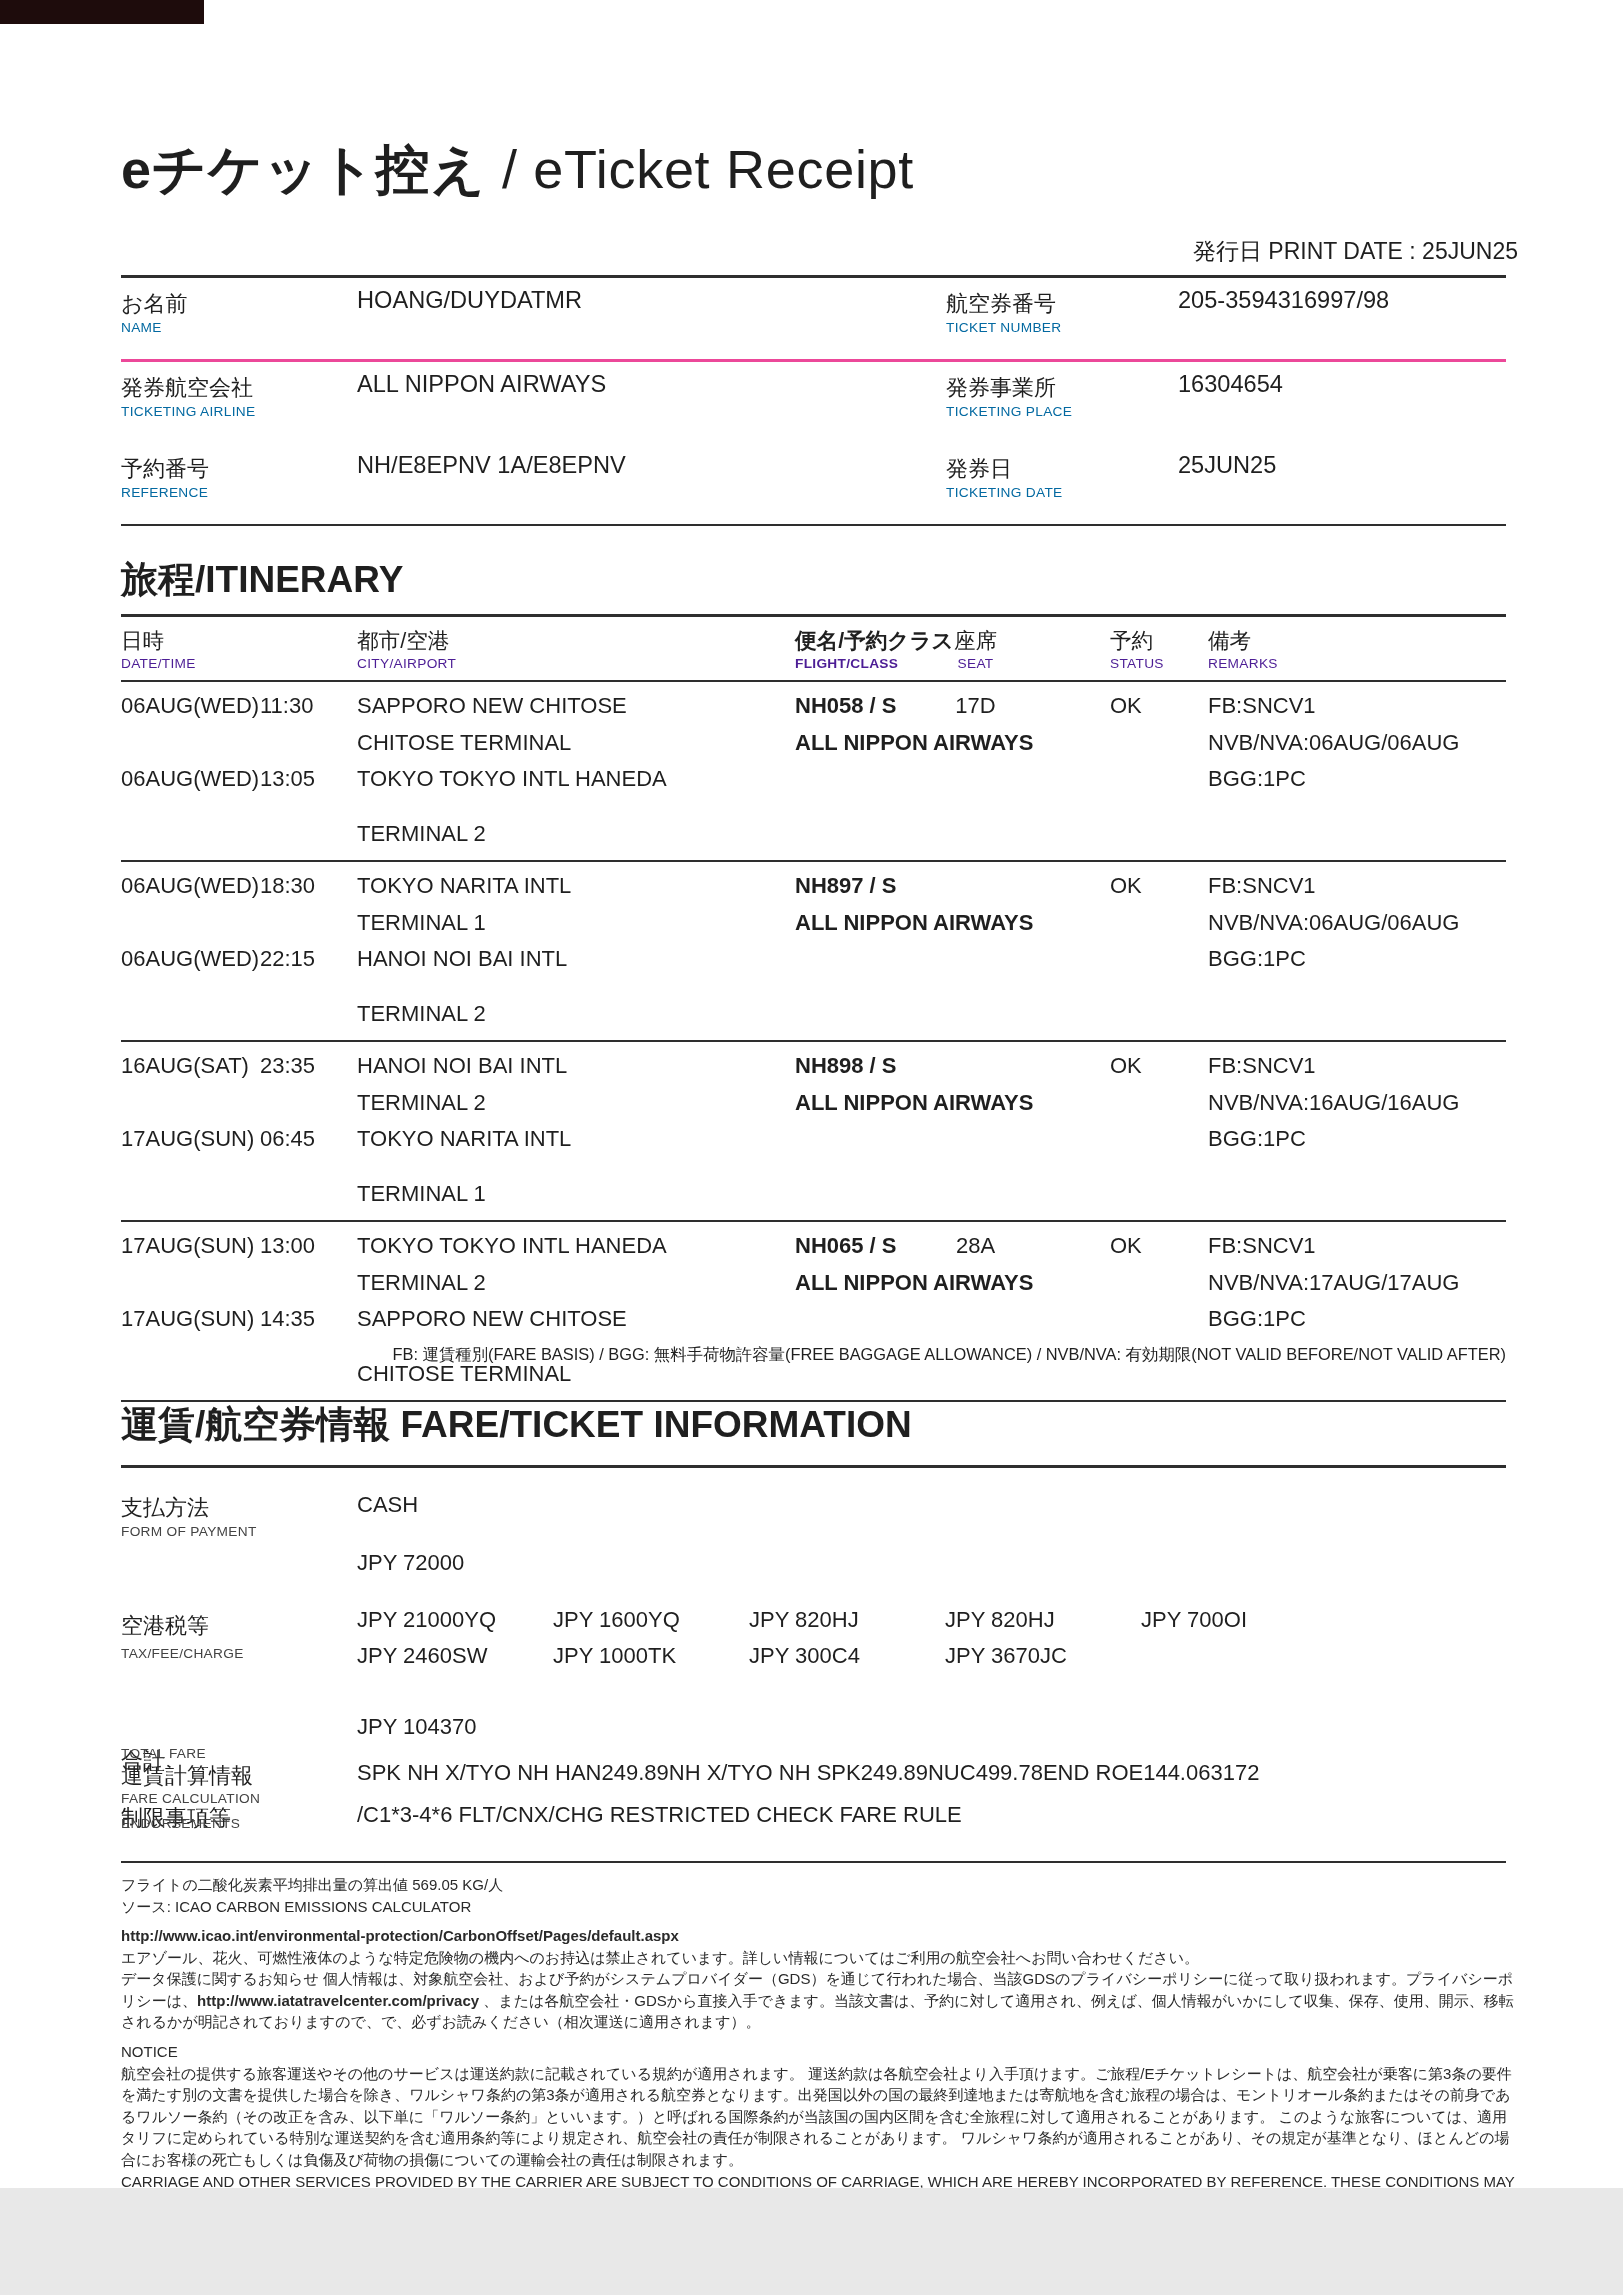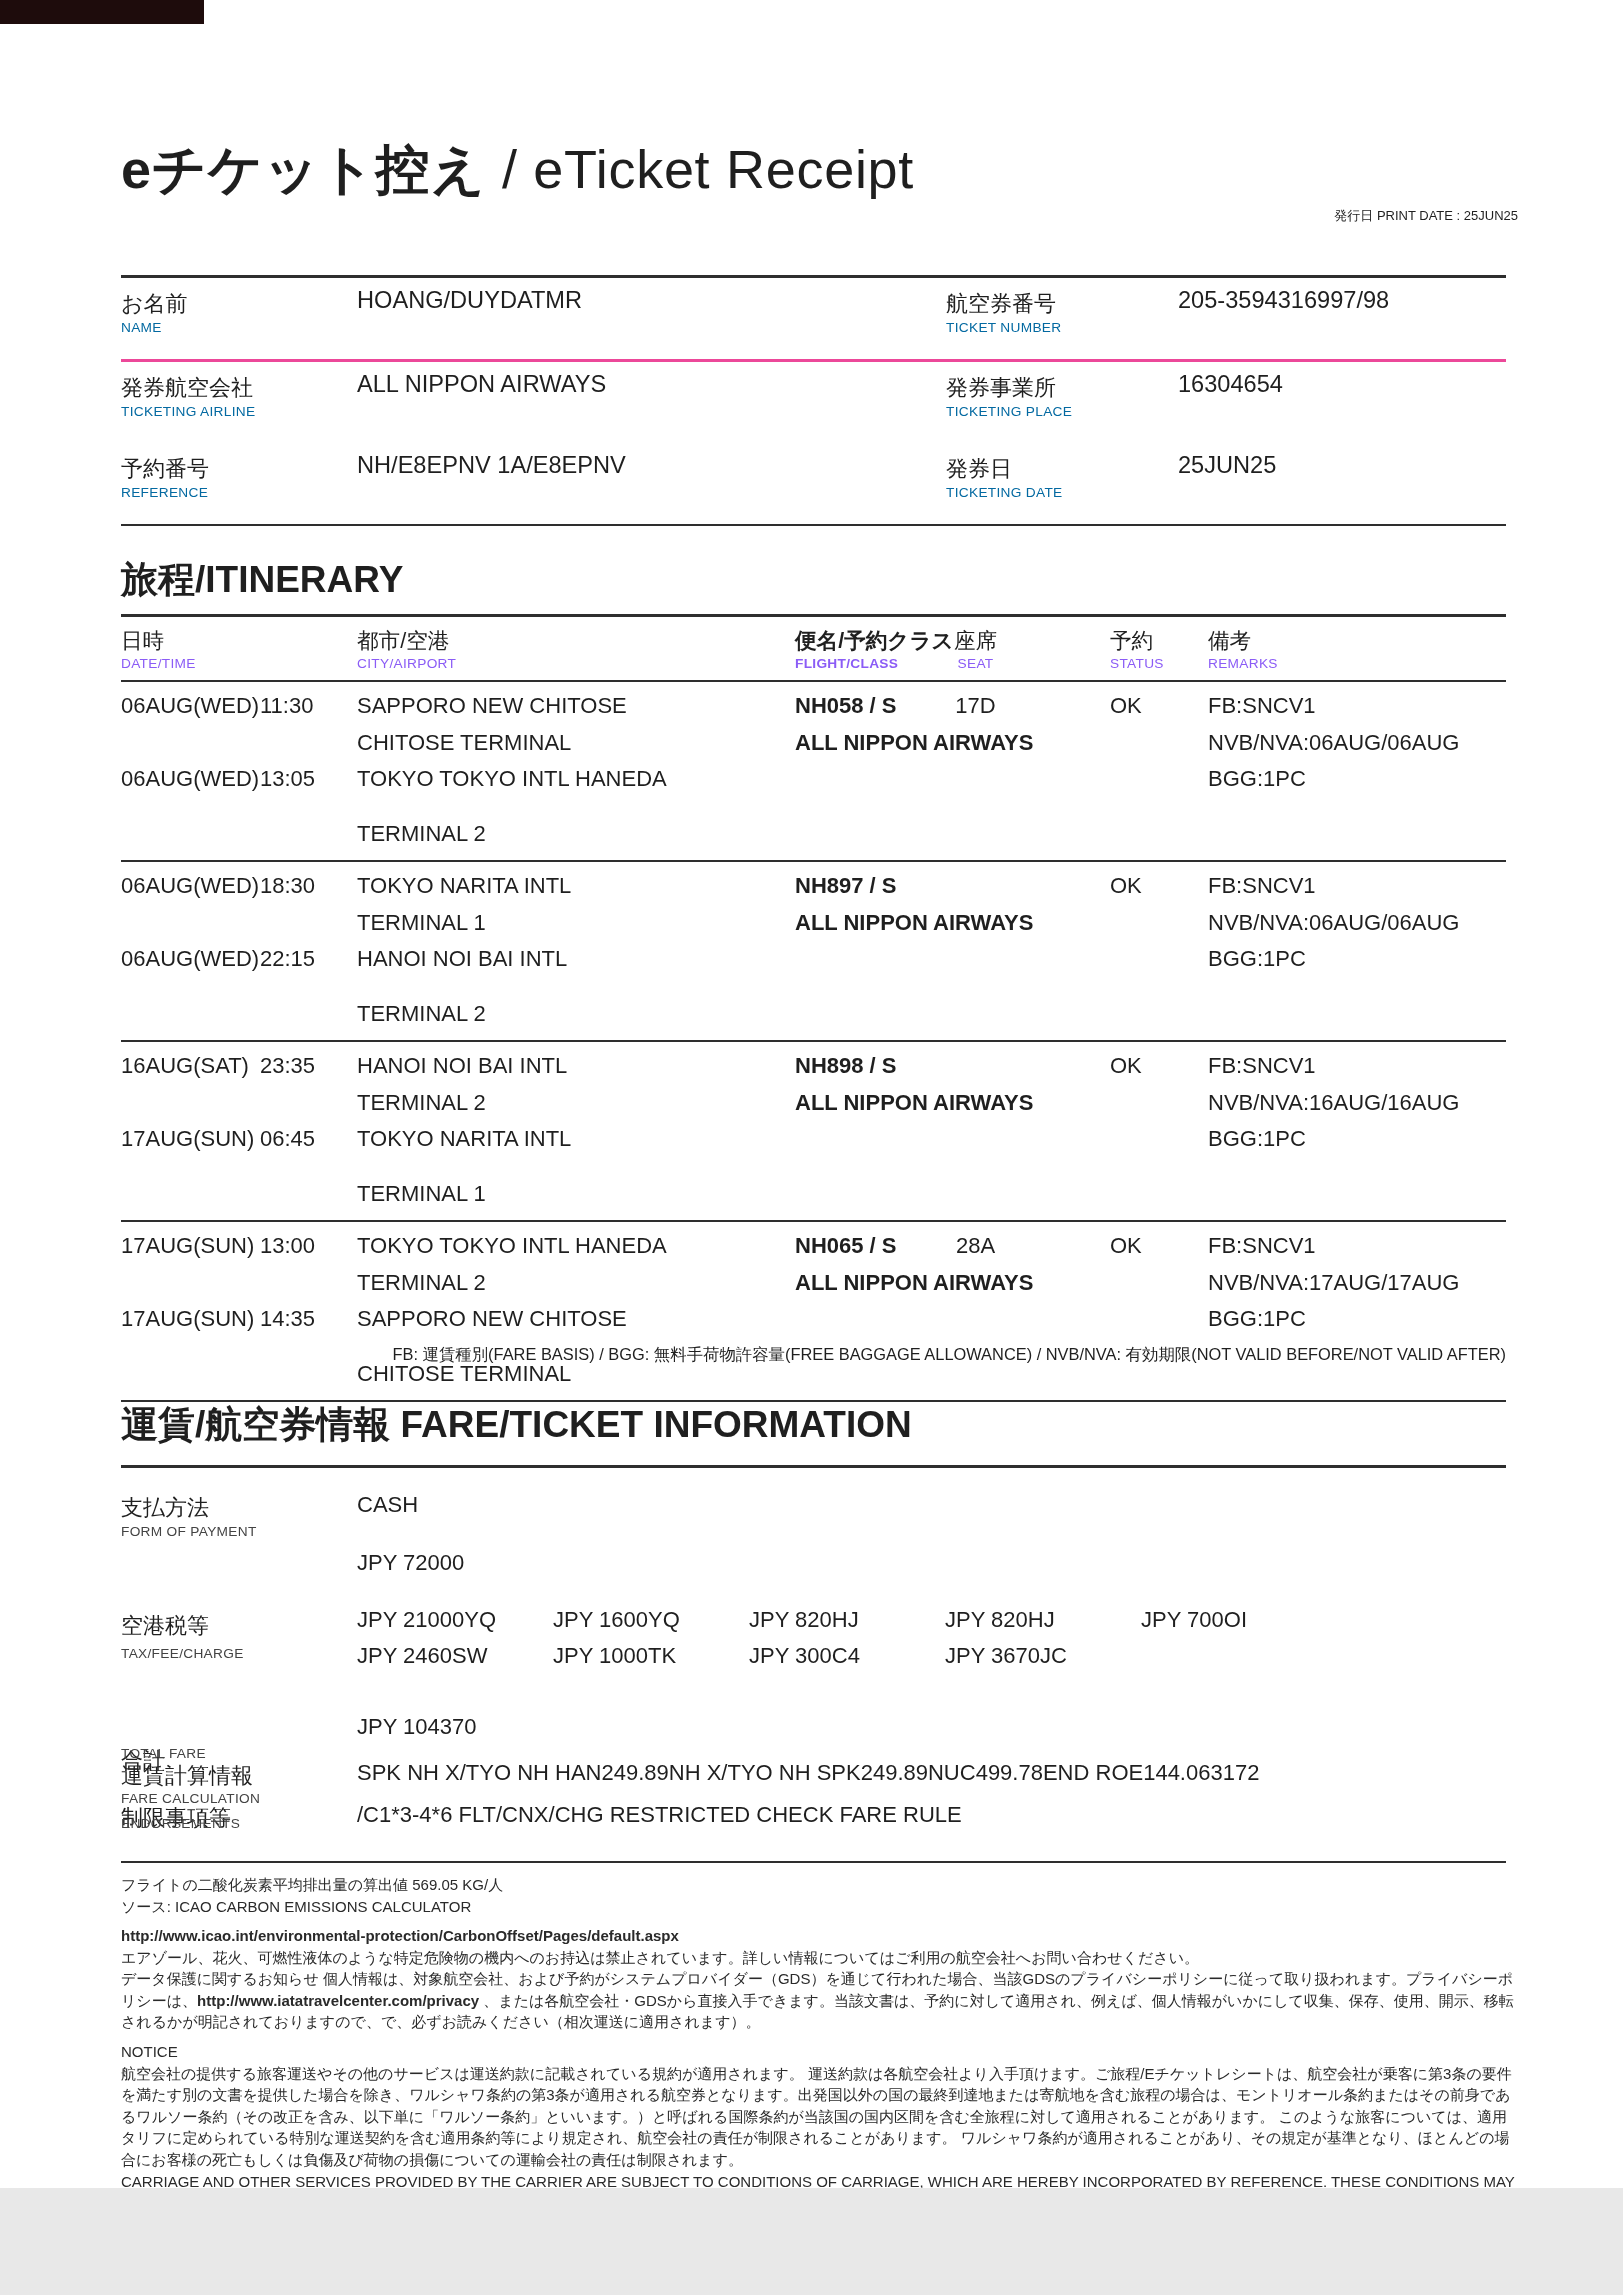--- a/index.html
+++ b/index.html
@@ -10,37 +10,37 @@
     font-family:"Liberation Sans", sans-serif;
     color:#1f1f1f;
     overflow:hidden;
     padding-left:12px;
   }
   .corner-bar{position:absolute;left:0;top:0;width:204px;height:23.6px;background:#1e0c0c;}
   
   .doc-title{position:absolute;left:121px;top:134px;font-size:54px;letter-spacing:0.7px;white-space:nowrap;}
   .doc-title .jp{font-weight:bold;}
   .doc-title .en{font-weight:normal;}
-  .print-date{position:absolute;right:118px;top:207px;font-size:13px;white-space:nowrap;}
+  .print-date{position:absolute;right:118px;top:236px;font-size:23px;white-space:nowrap;}
   
   .info-table{position:absolute;left:121px;top:275px;width:1385px;border-top:3.9px solid #2e2e2e;border-bottom:2.6px solid #2e2e2e;display:grid;grid-template-columns:825px 560px;}
   .info-cell{position:relative;height:81px;}
   .info-cell.sep{border-bottom:3px solid #ec4899;}
   .lbl-jp{position:absolute;left:0;top:10.5px;font-size:22px;white-space:nowrap;}
   .lbl-en{position:absolute;left:0;top:42px;font-size:13.7px;color:#0369a1;letter-spacing:0.3px;white-space:nowrap;}
   .info-val{position:absolute;top:9.2px;font-size:23.6px;white-space:nowrap;}
   .col-l .info-val{left:236px;}
   .col-r .info-val{left:232px;}
   
   .sec-title{position:absolute;font-size:37px;font-weight:bold;white-space:nowrap;}
   
   .itin{position:absolute;left:121px;top:614px;width:1385px;border-top:3.3px solid #2e2e2e;}
   .itin-head{position:relative;height:63px;border-bottom:2.6px solid #2e2e2e;}
   .itin-head .h-jp{position:absolute;top:9.2px;font-size:21.6px;white-space:nowrap;}
-  .itin-head .h-en{position:absolute;top:39px;font-size:13.7px;color:#8b5cf6;letter-spacing:0.3px;white-space:nowrap;}
+  .itin-head .h-en{position:absolute;top:39px;font-size:13.7px;color:#4c1d95;letter-spacing:0.3px;white-space:nowrap;}
   .c-date{left:0;}
   .c-city{left:236px;}
   .c-flight{left:674px;font-weight:bold;}
   .c-seat{left:815px;width:79px;text-align:center;}
   .c-status{left:989px;}
   .c-remarks{left:1087px;}
   .seg{position:relative;height:178px;border-bottom:2.6px solid #2e2e2e;font-size:22px;}
   .seg span{position:absolute;white-space:nowrap;}
   .r1{top:10.5px;}
   .r2{top:48px;}

